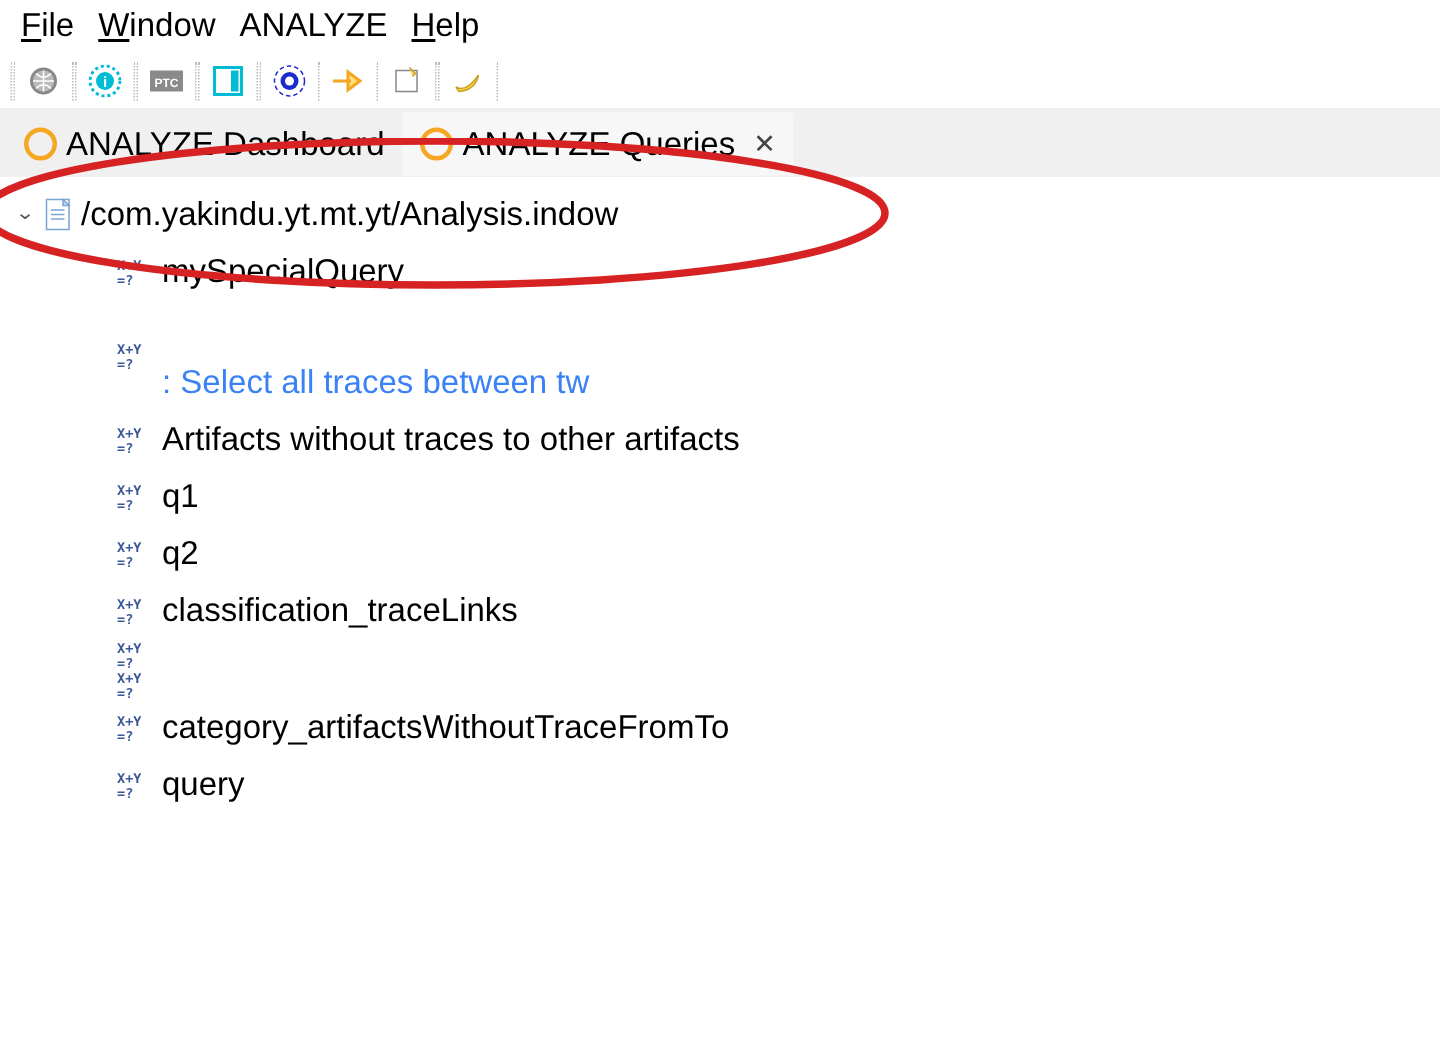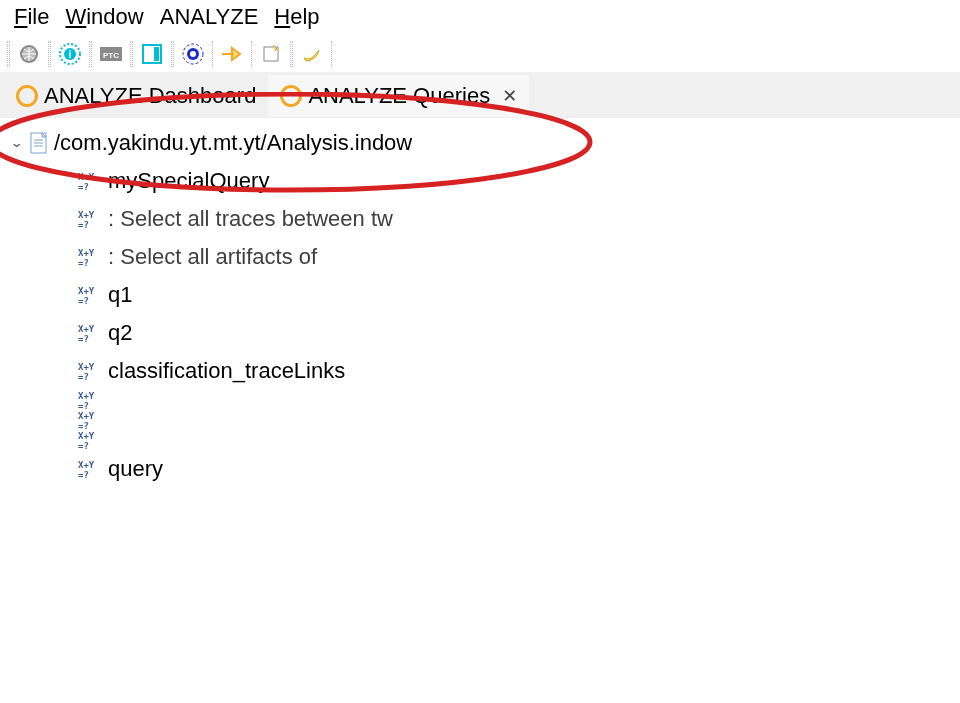--- a/index.html
+++ b/index.html
@@ -106,21 +106,21 @@
       width: 24px;
       height: 20px;
       margin-right: 6px;
       font-family: monospace;
       font-size: 11px;
       font-weight: bold;
       color: #3b5998;
       line-height: 1;
       text-align: left;
     }
-    .desc { color: #404040; }
+    .desc { color: #3b82f6; margin-top: 36px; }
     .ring-icon {
       width: 22px;
       height: 22px;
       border-radius: 50%;
       border: 3px solid #f5a623;
       display: inline-block;
       position: relative;
     }
     .annotation-ellipse {
       position: absolute;
@@ -250,21 +250,21 @@
         </span>
         <span class="desc"> : Select all traces between tw</span>
       </div>
       <div class="row child">
         <span class="query-icon">
           <svg width="24" height="20" viewBox="0 0 24 20">
             <text x="0" y="9" font-size="9" font-weight="bold" fill="#3b5998">X+Y</text>
             <text x="0" y="19" font-size="9" font-weight="bold" fill="#3b5998">=?</text>
           </svg>
         </span>
-        <span class="desc"> : Select all artifacts of </span>
+        <span class="label">Artifacts without traces to other artifacts</span>
       </div>
       <div class="row child">
         <span class="query-icon">
           <svg width="24" height="20" viewBox="0 0 24 20">
             <text x="0" y="9" font-size="9" font-weight="bold" fill="#3b5998">X+Y</text>
             <text x="0" y="19" font-size="9" font-weight="bold" fill="#3b5998">=?</text>
           </svg>
         </span>
         <span class="label">q1</span>
       </div>
@@ -302,20 +302,21 @@
           </svg>
         </span>
       </div>
       <div class="row child">
         <span class="query-icon">
           <svg width="24" height="20" viewBox="0 0 24 20">
             <text x="0" y="9" font-size="9" font-weight="bold" fill="#3b5998">X+Y</text>
             <text x="0" y="19" font-size="9" font-weight="bold" fill="#3b5998">=?</text>
           </svg>
         </span>
+        <span class="label">category_artifactsWithoutTraceFromTo</span>
       </div>
       <div class="row child">
         <span class="query-icon">
           <svg width="24" height="20" viewBox="0 0 24 20">
             <text x="0" y="9" font-size="9" font-weight="bold" fill="#3b5998">X+Y</text>
             <text x="0" y="19" font-size="9" font-weight="bold" fill="#3b5998">=?</text>
           </svg>
         </span>
         <span class="label">query</span>
       </div>

